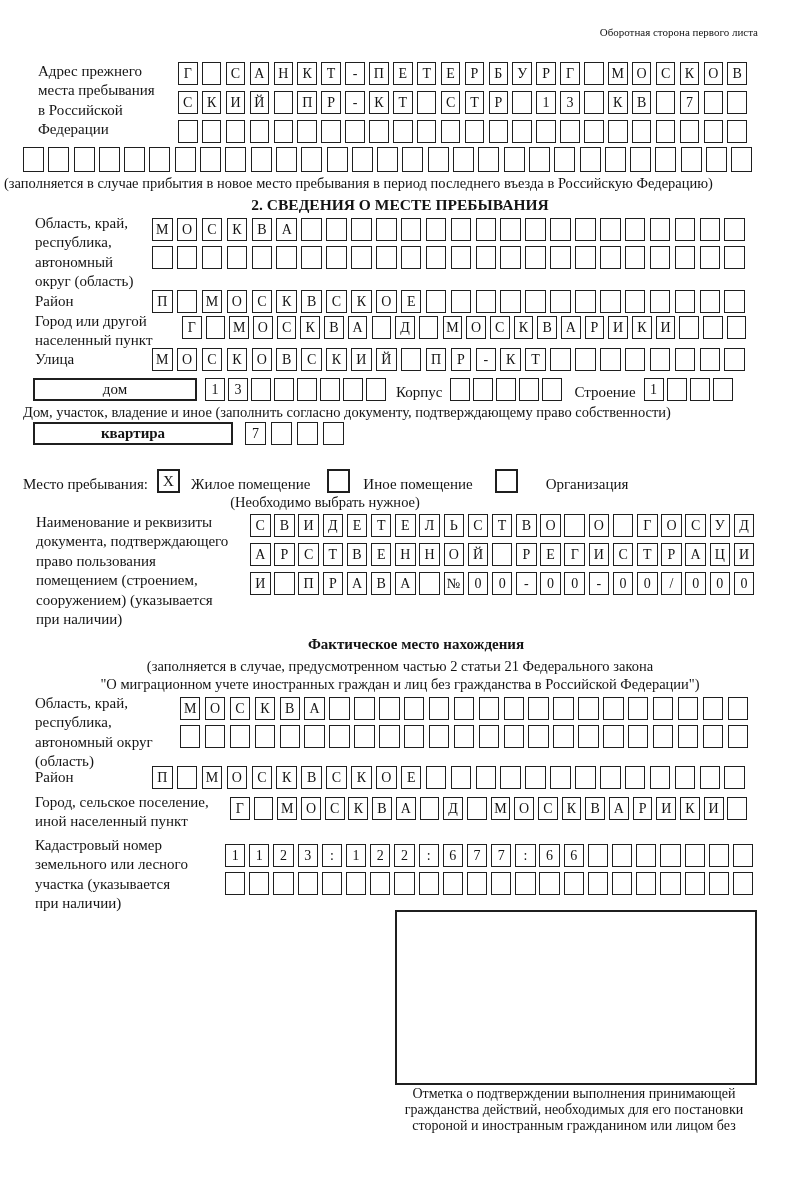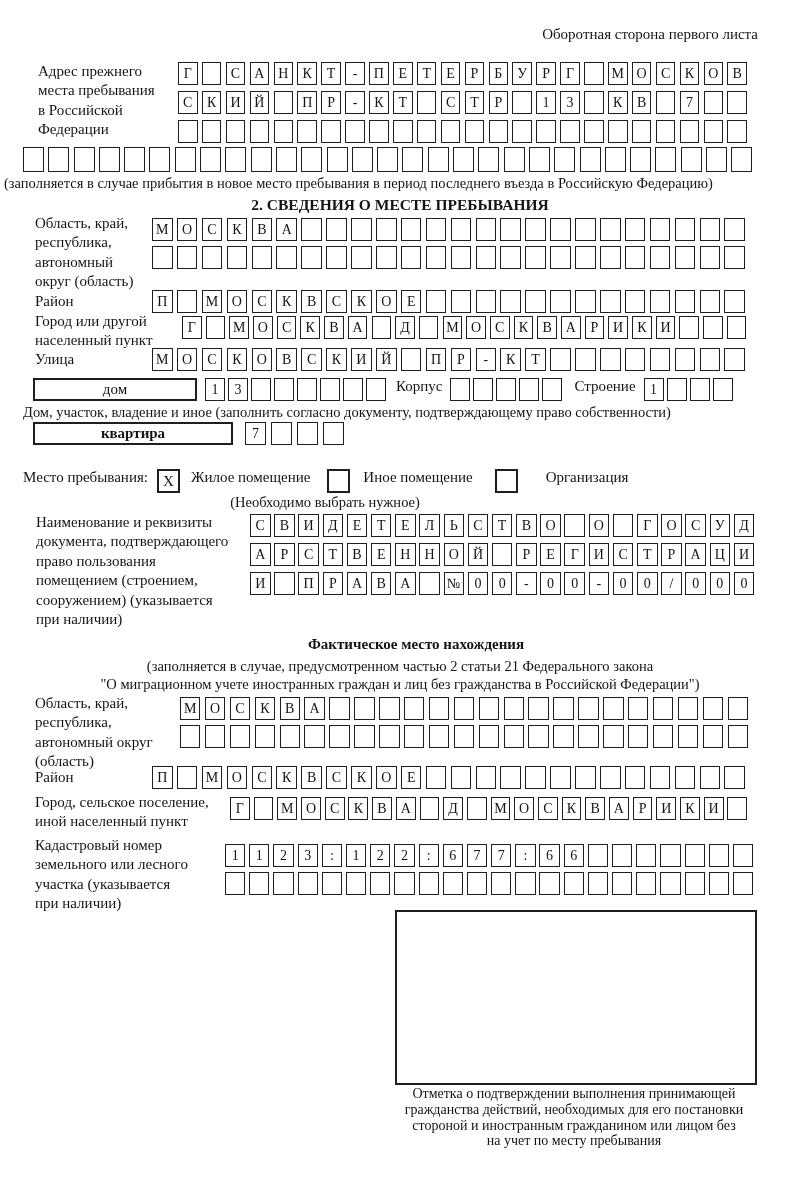--- a/index.html
+++ b/index.html
@@ -1,32 +1,32 @@
 <!DOCTYPE html>
 <html><head>
 <meta charset="utf-8">
 <style>
   html,body{margin:0;padding:0;background:#ffffff;}
   .sheet{
     position:relative;width:800px;height:1180px;background:#fff;
     font-family:"Liberation Serif","DejaVu Serif",serif;color:#141414;overflow:hidden;
   }
-  .hdr{position:absolute;font-size:15px;white-space:nowrap;margin-left:16px;}
+  .hdr{position:absolute;font-size:11px;white-space:nowrap;margin-left:16px;}
   .title{position:absolute;left:0;width:800px;text-align:center;font-weight:bold;font-size:15.5px;white-space:nowrap;}
   .note{position:absolute;font-size:14.5px;text-align:center;white-space:nowrap;}
   .lbl{position:absolute;font-size:15px;line-height:19.4px;white-space:nowrap;}
   .brow{position:absolute;display:flex;gap:var(--gp,4.4px);}
   .subrow{display:flex;gap:3px;--bw:20px;}
   .bx{
     box-sizing:border-box;flex:none;width:var(--bw,19.5px);height:23px;
     border:1.7px solid #1f1f1f;display:flex;align-items:center;justify-content:center;
     font-size:14px;line-height:1;background:#fff;
   }
   .tall .bx{height:25px;}
-  .frow{position:absolute;display:flex;align-items:flex-start;}
+  .frow{position:absolute;display:flex;align-items:flex-end;}
   .wfield{
     box-sizing:border-box;flex:none;border:2px solid #1f1f1f;height:23px;
     display:flex;align-items:center;justify-content:center;font-size:15px;background:#fff;
   }
   .cb{
     box-sizing:border-box;flex:none;width:23px;height:24px;border:2px solid #1f1f1f;
     display:flex;align-items:center;justify-content:center;font-size:15px;background:#fff;
   }
   .inl{font-size:15px;white-space:nowrap;}
   .bigbox{position:absolute;border:2px solid #1f1f1f;background:#fff;}
@@ -604,16 +604,15 @@
       <span class="bx"></span>
       <span class="bx"></span>
       <span class="bx"></span>
     </div>
 
   <div class="bigbox" style="left:395px;top:910px;width:358px;height:171px;"></div>
   <div class="caption" style="left:378px;top:1086px;width:392px;">
       <div>Отметка о подтверждении выполнения принимающей</div>
       <div>гражданства действий, необходимых для его постановки</div>
       <div>стороной и иностранным гражданином или лицом без</div>
-      <div>на учет по месту пребывания</div>
     </div>
 
 </div>
 
 </body></html>

